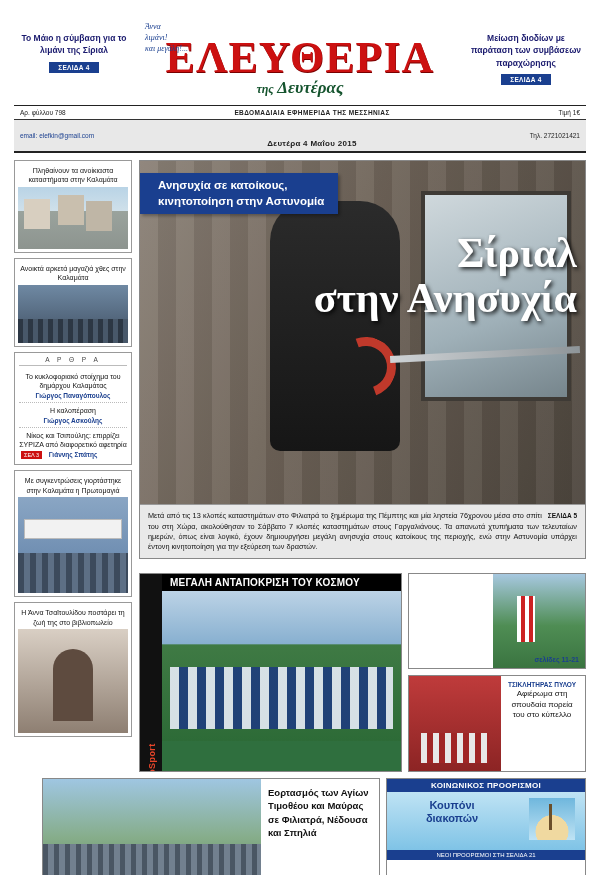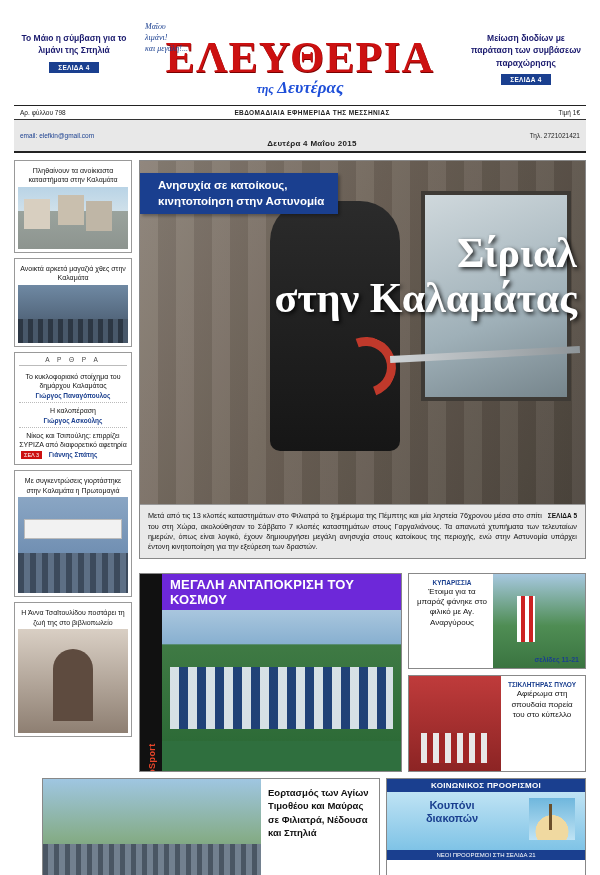--- a/index.html
+++ b/index.html
@@ -28,21 +28,21 @@
   .mh-center { position:absolute; left:125px; right:125px; top:6px; text-align:center; }
   .motto { font-family:"Liberation Serif", serif; font-size:8px; color:#1a3f8f; font-style:italic;
            line-height:1.35; position:absolute; left:6px; top:6px; text-align:left; }
   .logo {
     font-family:"Liberation Serif", serif; font-weight:bold; font-size:44px;
     color:#cc1111; letter-spacing:1px; line-height:1; margin-top:20px;
     text-shadow:0.5px 0.5px 0 #7a0000;
   }
   .sublogo {
     font-family:"Liberation Serif", serif; font-style:italic; font-weight:bold;
-    font-size:17px; color:#1d4ed8; margin-top:-2px;
+    font-size:17px; color:#14532d; margin-top:-2px;
   }
   .sublogo .small { font-size:12px; }
 
   
   .infobar {
     display:flex; justify-content:space-between; align-items:center;
     font-size:6.5px; color:#222; padding:3px 6px; border-bottom:1px solid #333;
   }
   .infobar .mid { font-weight:bold; letter-spacing:.4px; }
   .infobar2 {
@@ -121,22 +121,22 @@
   .lead-text {
     position:absolute; left:0; right:0; bottom:0; z-index:4;
     background:#e9e9e9; border-top:1px solid #999;
     padding:6px 8px 5px; font-size:7.3px; line-height:1.42; color:#111; text-align:justify;
   }
   .lead-text .page-ref { float:right; font-weight:bold; font-size:6.5px; color:#111; margin-left:6px; }
 
   
   .sports { display:flex; gap:6px; height:202px; }
   .sp-main { flex:1; border:1px solid #888; position:relative; background:#2f6f3e; overflow:hidden; }
-  .sp-head { position:absolute; left:22px; right:0; top:0; background:#6d28d9; color:#fff;
-     font-size:13px; font-weight:bold; padding:3px 8px; z-index:3; letter-spacing:.2px; }
+  .sp-head { position:absolute; left:22px; right:0; top:0; background:#000000; color:#fff;
+     font-size:10px; font-weight:bold; padding:3px 8px; z-index:3; letter-spacing:.2px; }
   .sp-side { position:absolute; left:0; top:0; bottom:0; width:22px; background:#111; z-index:4; }
   .sp-side span { position:absolute; bottom:10px; left:-23px; width:70px; transform:rotate(-90deg);
      transform-origin:center; color:#e8452a; font-weight:bold; font-size:9px; letter-spacing:.4px; }
   .sp-photo { position:absolute; left:22px; right:0; top:17px; bottom:30px;
      background:linear-gradient(180deg,#bcd3e6 0%,#88b0d0 35%,#3f7a44 36%,#2d6b37 100%); }
   .sp-photo .team { position:absolute; left:8px; right:8px; bottom:12px; height:62px;
      background:repeating-linear-gradient(90deg,#dfe6ee 0 9px,#1f3f7a 9px 18px); opacity:.95; }
   .sp-cap { position:absolute; left:22px; right:0; bottom:0; background:#1a3f8f; color:#fff;
      font-size:8.5px; font-weight:bold; text-align:center; padding:3px 4px; line-height:1.35; z-index:3; }
   .sp-col { width:178px; display:flex; flex-direction:column; gap:6px; }
@@ -179,27 +179,27 @@
   .bt-tag { position:absolute; left:3px; bottom:3px; background:#cc1111; color:#fff;
      font-size:5.5px; padding:1px 4px; z-index:3; }
 </style>
 </head>
 <body>
 
 <div class="page">
 
   <div class="masthead">
     <div class="mh-left">
-      <div>Το Μάιο η σύμβαση για το λιμάνι της Σπηλιά</div>
+      <div>Το Μάιο η σύμβαση για το λιμάνι της Σίριαλ</div>
       <div class="mh-box">ΣΕΛΙΔΑ 4</div>
     </div>
 
     <div class="mh-center">
       <div class="motto">
-        <div>Μαΐου</div>
+        <div>Άννα</div>
         <div>λιμάνι!</div>
         <div>και μεγάλη!...</div>
       </div>
       <div class="logo">ΕΛΕΥΘΕΡΙΑ</div>
       <div class="sublogo">
         <span class="small">της</span>
         <span>Δευτέρας</span>
       </div>
     </div>
 
@@ -275,21 +275,21 @@
           <div class="bar"></div>
         </div>
 
         <div class="lead-kicker">
           <div>Ανησυχία σε κατοίκους,</div>
           <div>κινητοποίηση στην Αστυνομία</div>
         </div>
 
         <div class="lead-title">
           <div>Σίριαλ</div>
-          <div>στην Καλαμάτας</div>
+          <div>στην Ανησυχία</div>
         </div>
 
         <div class="lead-text">
           <span class="page-ref">ΣΕΛΙΔΑ 5</span>
           <span>Μετά από τις 13 κλοπές καταστημάτων στο Φιλιατρά το ξημέρωμα της Πέμπτης και μία ληστεία 76χρονου μέσα στο σπίτι του στη Χώρα, ακολούθησαν το Σάββατο 7 κλοπές καταστημάτων στους Γαργαλιάνους. Τα απανωτά χτυπήματα των τελευταίων ημερών, όπως είναι λογικό, έχουν δημιουργήσει μεγάλη ανησυχία στους κατοίκους της περιοχής, ενώ στην Αστυνομία υπάρχει έντονη κινητοποίηση για την εξεύρεση των δραστών.</span>
         </div>
       </div>
 
       <div class="sports">
 
@@ -300,24 +300,20 @@
           <div class="sp-head">ΜΕΓΑΛΗ ΑΝΤΑΠΟΚΡΙΣΗ ΤΟΥ ΚΟΣΜΟΥ</div>
           <div class="sp-photo">
             <div class="team"></div>
           </div>
         </div>
 
         <div class="sp-col">
 
           <div class="sp-card">
             <div class="cimg1"></div>
-            <div class="card-in-left">
-              <div class="kick">ΚΥΠΑΡΙΣΣΙΑ</div>
-              <div class="ctext">Έτοιμα για τα μπαράζ φάνηκε στο φιλικό με Αγ. Αναργύρους</div>
-            </div>
             <div class="pages">σελίδες 11-21</div>
           </div>
 
           <div class="sp-card">
             <div class="cimg2"></div>
             <div class="card-in-right">
               <div class="kick">ΤΣΙΚΛΗΤΗΡΑΣ ΠΥΛΟΥ</div>
               <div class="ctext">Αφιέρωμα στη σπουδαία πορεία του στο κύπελλο</div>
             </div>
           </div>

